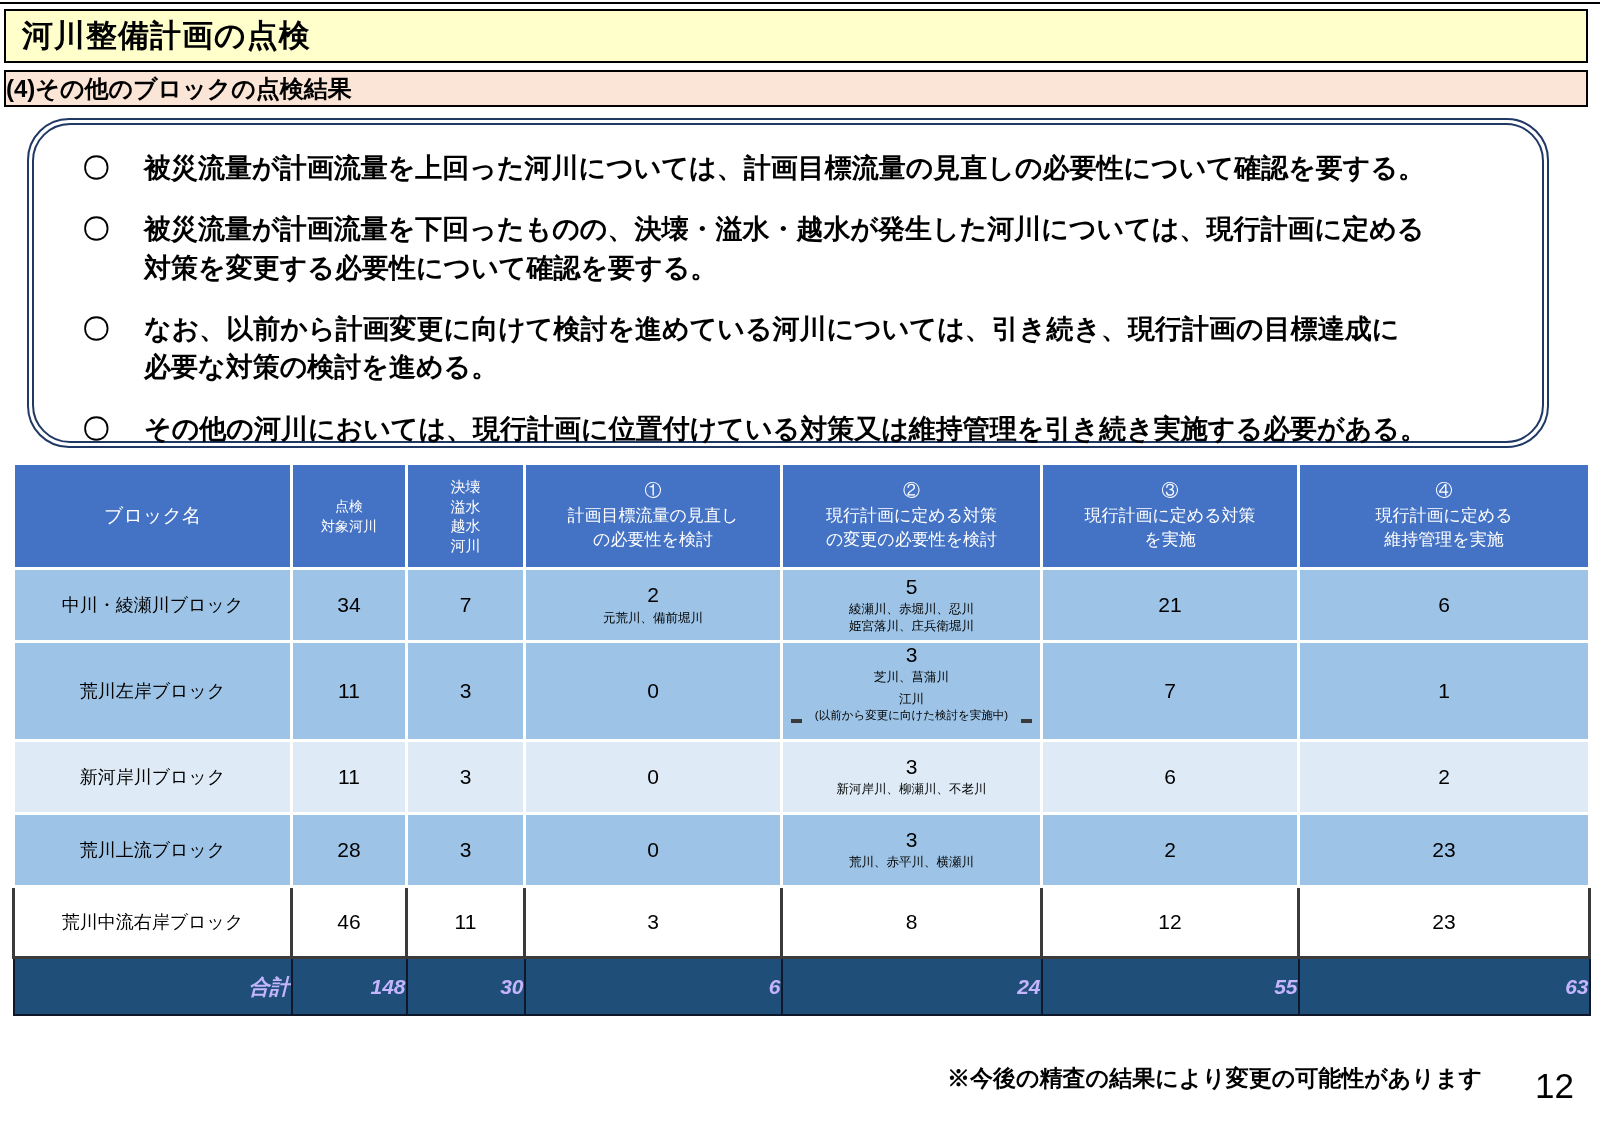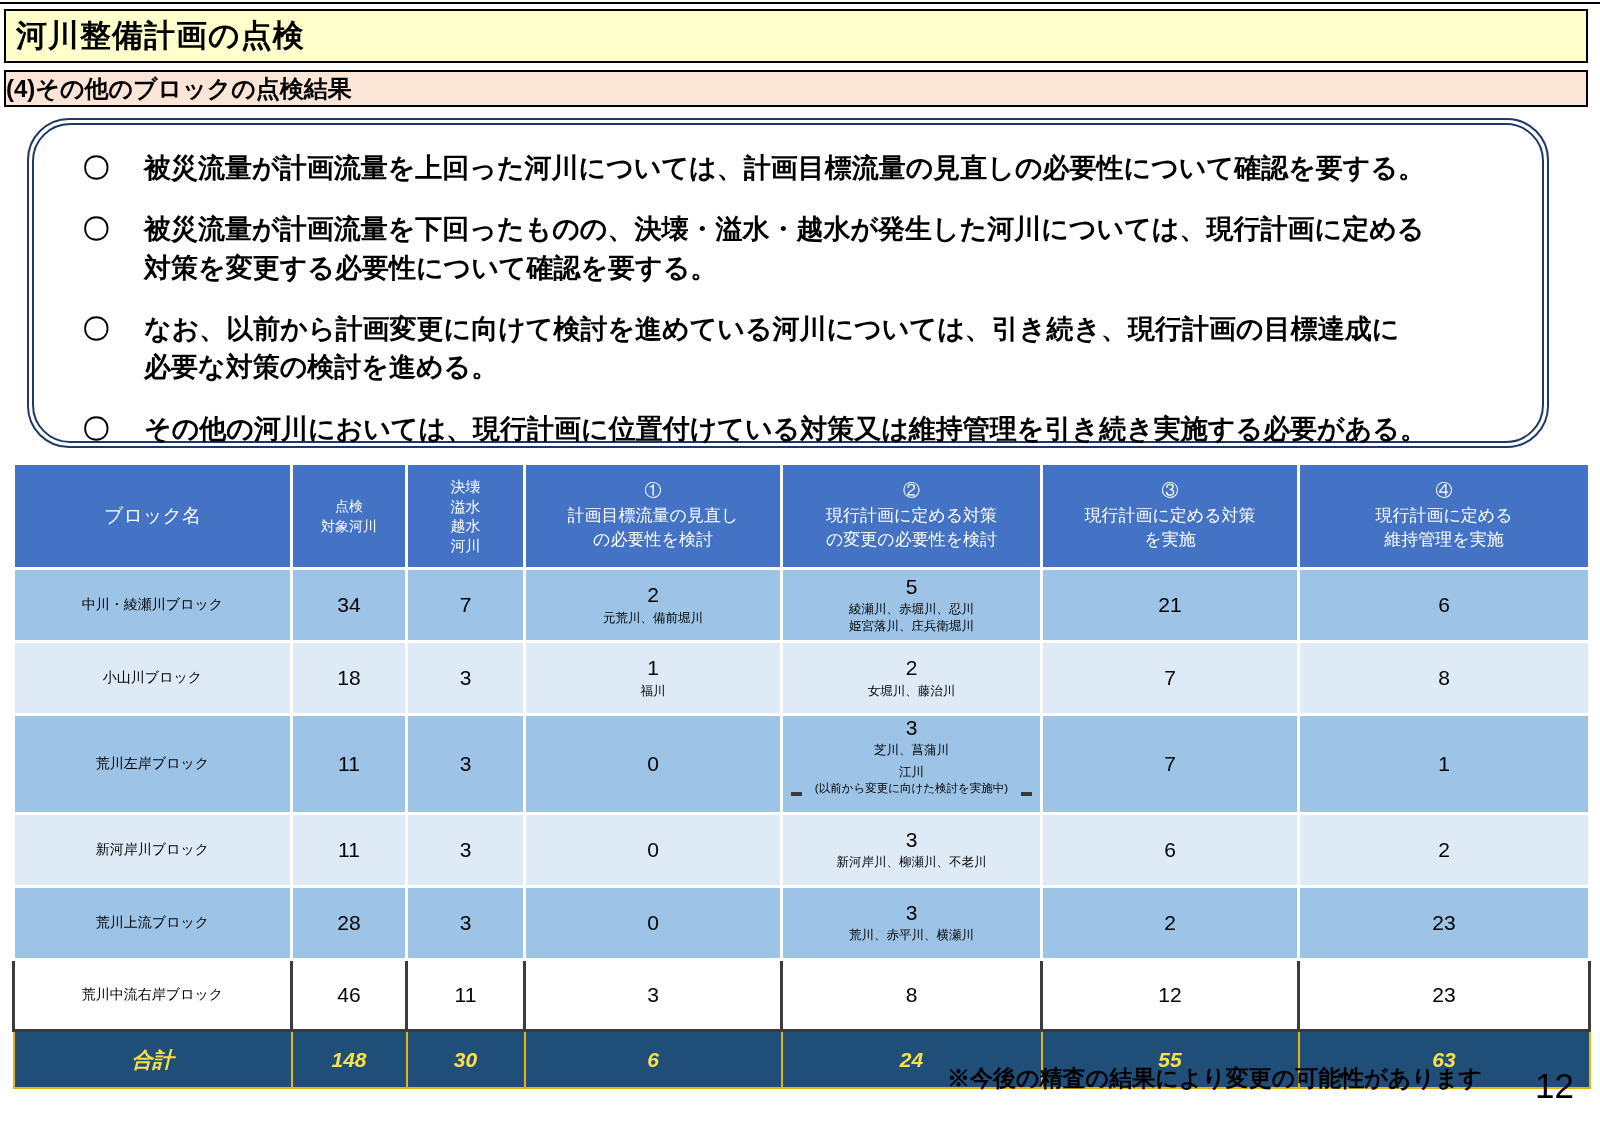--- a/index.html
+++ b/index.html
@@ -8,21 +8,21 @@
     font-family:"Liberation Sans",sans-serif;color:#000;
     -webkit-font-smoothing:antialiased;overflow:hidden;
   }
   .prelines{white-space:pre-line;}
 
   .top-rule{position:absolute;left:0;top:2px;width:1600px;height:2px;background:#000;}
 
   .title-bar{
     position:absolute;left:4px;top:9px;width:1584px;height:54px;
     background:#FFFFCC;border:2px solid #000;
-    display:flex;align-items:center;padding-left:10px;box-sizing:border-box;
+    display:flex;align-items:center;padding-left:16px;box-sizing:border-box;
     font-size:31px;font-weight:bold;letter-spacing:1px;
   }
   .subtitle-bar{
     position:absolute;left:4px;top:70px;width:1584px;height:37px;
     background:#FBE5D6;border:2px solid #000;
     display:flex;align-items:center;box-sizing:border-box;
     font-size:24px;font-weight:600;
   }
 
   .notes-box{
@@ -53,24 +53,24 @@
     font-size:17px;line-height:1.45;
   }
   th.h-block{font-size:19px;}
   th.h-inspect{font-size:14px;}
   th.h-breach{font-size:15px;line-height:1.3;}
 
   tr.row-odd td{background:#9DC3E6;border:3px solid #fff;}
   tr.row-even td{background:#DEEBF7;border:3px solid #fff;}
   tr.row-white td{background:#fff;border:3px solid #3B3B3B;}
   tr.row-total td{
-    background:#1F4E79;border:2px solid #eab308;color:#fde047;
-    font-style:italic;font-weight:bold;font-size:21px;
-  }
-  td.c-name{font-size:14px;}
+    background:#1F4E79;border:2px solid #0f172a;color:#c4b5fd;
+    font-style:italic;font-weight:bold;font-size:21px;text-align:right;
+  }
+  td.c-name{font-size:18px;}
   td.c-num,.num{font-size:21px;line-height:1.15;}
   .rivers{font-size:12.5px;line-height:1.35;margin-top:2px;}
   .rivers-sub{font-size:11.5px;line-height:1.3;}
 
   .bracket-wrap{display:flex;align-items:flex-end;width:94%;margin:3px auto 16px;}
   .bracket{flex:0 0 11px;border:2px solid #3a3a3a;box-sizing:border-box;}
   .bracket.left{border-right:none;}
   .bracket.right{border-left:none;}
   .bracket-inner{flex:1;padding:0 2px;}
 
@@ -160,35 +160,20 @@
         <div class="rivers prelines">元荒川、備前堀川</div>
       </td>
       <td>
         <div class="num">5</div>
         <div class="rivers prelines">綾瀬川、赤堀川、忍川
 姫宮落川、庄兵衛堀川</div>
       </td>
       <td class="c-num">21</td>
       <td class="c-num">6</td>
     </tr>
-    <tr class="row-data row-even">
-      <td class="c-name">小山川ブロック</td>
-      <td class="c-num">18</td>
-      <td class="c-num">3</td>
-      <td>
-        <div class="num">1</div>
-        <div class="rivers prelines">福川</div>
-      </td>
-      <td>
-        <div class="num">2</div>
-        <div class="rivers prelines">女堀川、藤治川</div>
-      </td>
-      <td class="c-num">7</td>
-      <td class="c-num">8</td>
-    </tr>
     <tr class="row-data row-odd">
       <td class="c-name">荒川左岸ブロック</td>
       <td class="c-num">11</td>
       <td class="c-num">3</td>
       <td class="c-num">0</td>
       <td>
         <div class="num">3</div>
         <div class="rivers">芝川、菖蒲川</div>
         <div class="bracket-wrap">
           <span class="bracket left"></span>

